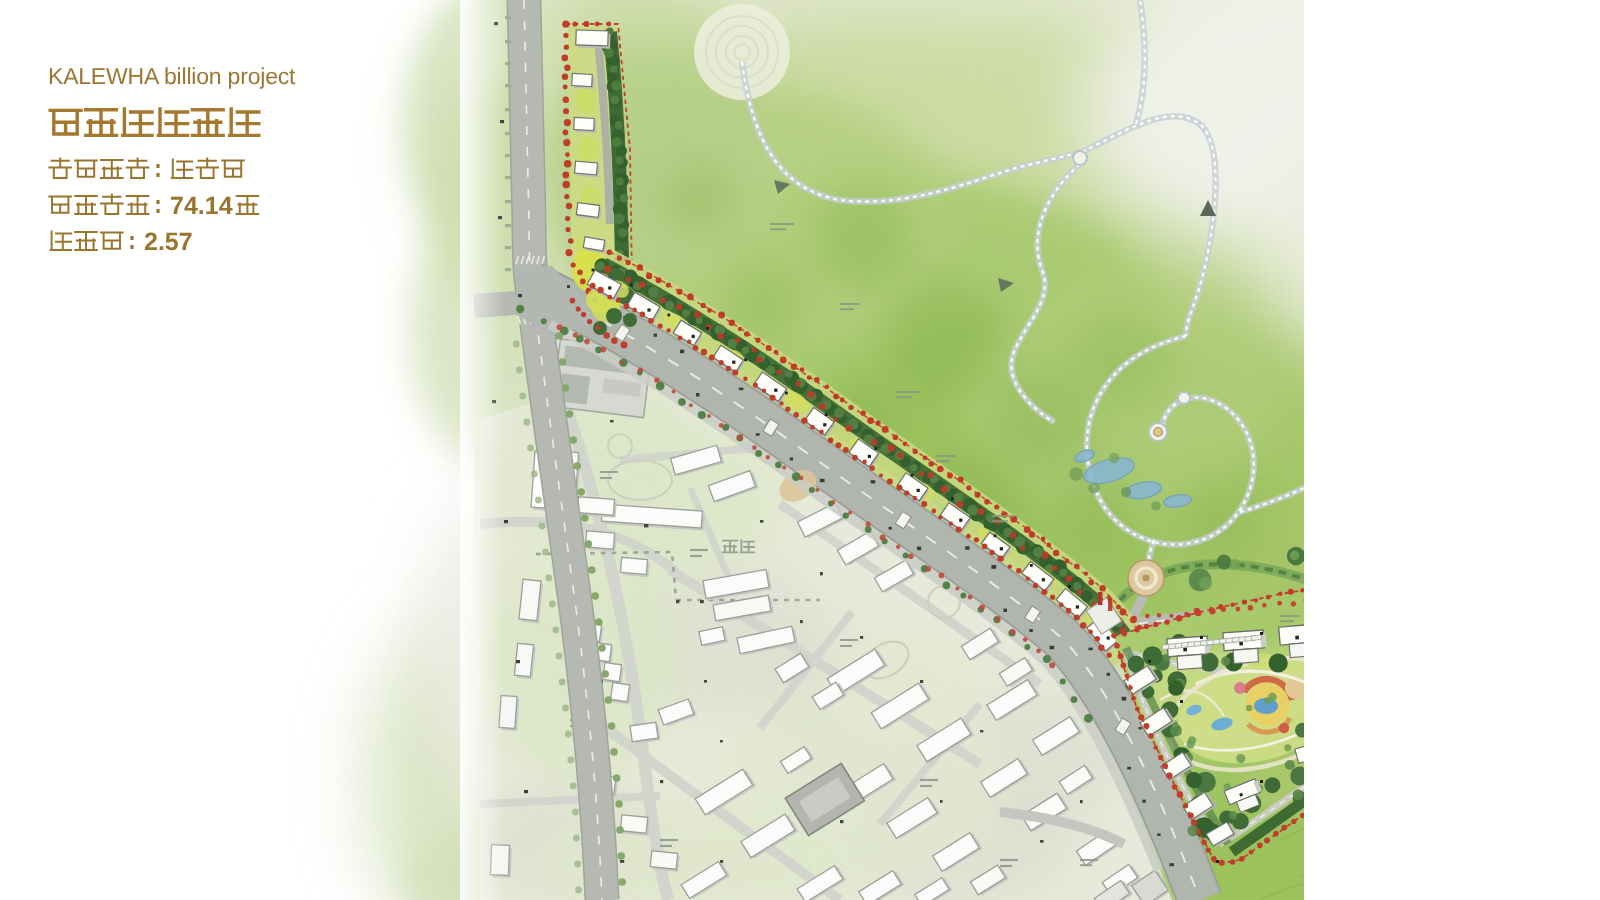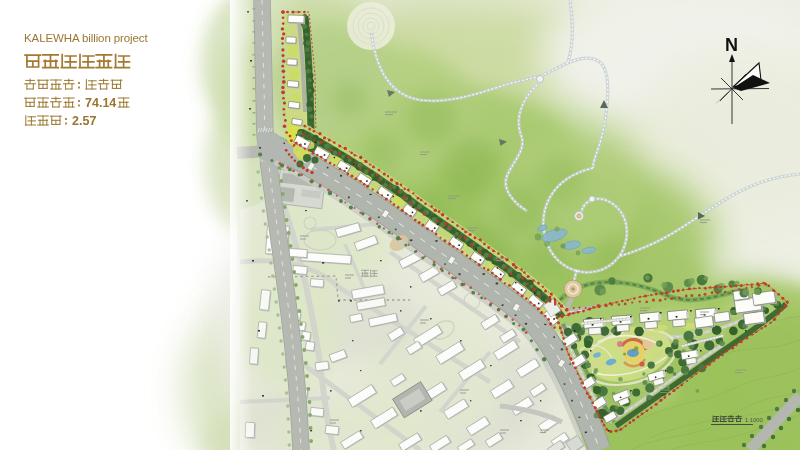--- a/index.html
+++ b/index.html
@@ -1,14 +1,14 @@
 <!DOCTYPE html>
 <html><head><meta charset="utf-8"><style>
 html,body{margin:0;padding:0;background:#fff;}
-#page{position:relative;width:800px;height:450px;background:#ffffff;overflow:hidden;font-family:"Liberation Sans",sans-serif;}
+#page{position:relative;width:652px;height:450px;background:#ffffff;overflow:hidden;font-family:"Liberation Sans",sans-serif;}
 #map{position:absolute;left:0;top:0;}
 </style></head>
 <body>
 <div id="page">
 
 <svg width="240" height="140" viewBox="0 0 240 140" style="position:absolute;left:0;top:0">
       <text x="24" y="42" font-family="Liberation Sans, sans-serif" font-size="11.5" fill="#9c7733" letter-spacing="-0.1">KALEWHA billion project</text>
       <path d="M25.1,55.2H40.5 M26.9,55.2V67.0 M38.6,55.2V67.0 M26.9,67.0H38.6 M26.9,61.1H38.6 M32.8,61.1V67.0" stroke="#a5782f" stroke-width="1.71" fill="none" stroke-linecap="square"></path>
       <path d="M42.8,54.9H58.2 M44.1,61.1H57.0 M42.8,67.7H58.2 M50.5,54.9V67.7 M45.2,60.4V67.7 M55.9,60.4V67.7" stroke="#a5782f" stroke-width="1.71" fill="none" stroke-linecap="square"></path>
       <path d="M62.2,54.5V67.7 M65.3,56.0H76.0 M65.3,61.8H76.0 M61.4,67.7H76.0 M70.2,56.0V67.7" stroke="#a5782f" stroke-width="1.71" fill="none" stroke-linecap="square"></path>

